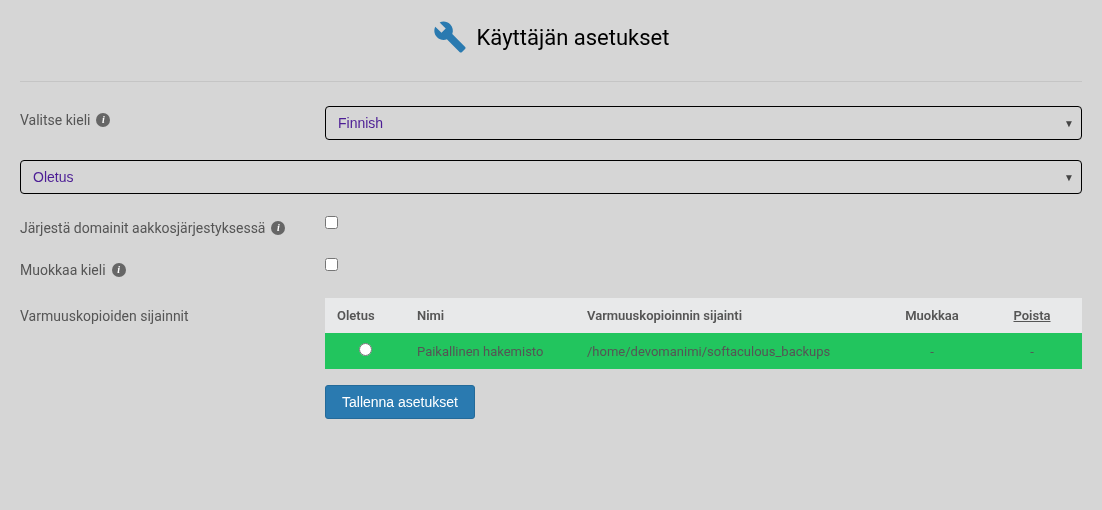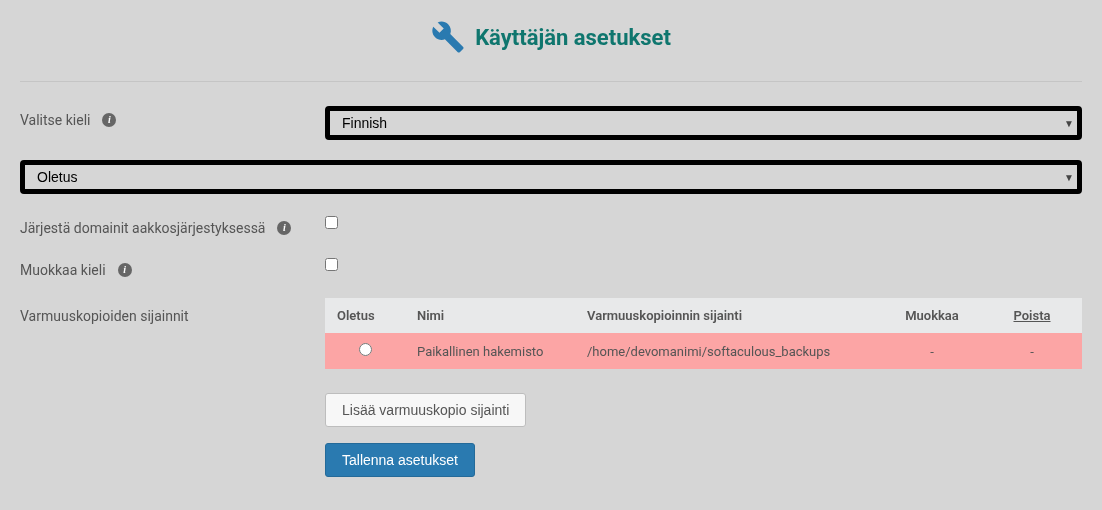--- a/index.html
+++ b/index.html
@@ -13,56 +13,56 @@
     overflow: hidden;
   }
   .container { padding: 0 20px; }
   .page-header {
     text-align: center;
     padding: 20px 0 24px 0;
     border-bottom: 1px solid #c5c5c5;
     margin-bottom: 24px;
   }
   .page-header-inner { display: inline-flex; align-items: center; gap: 10px; }
-  .page-title { font-size: 22px; font-weight: 700; color: #0f766e; }
+  .page-title { font-size: 22px; font-weight: 400; color: #000000; }
   .wrench { color: #2a7ab0; display: inline-flex; }
 
   .form-row {
     display: flex;
     align-items: flex-start;
     margin-bottom: 20px;
   }
   .form-label {
     width: 305px;
     font-size: 14px;
     color: #555;
     display: flex;
     align-items: center;
-    gap: 12px;
+    gap: 6px;
     padding-top: 6px;
   }
   .info-dot {
     width: 14px; height: 14px;
     background: #666; color: #fff;
     border-radius: 50%;
     font-size: 10px; font-weight: bold; font-style: italic; font-family: Georgia, serif;
     display: inline-flex; align-items: center; justify-content: center;
     line-height: 1;
   }
   .form-control {
     flex: 1;
   }
   select.select {
     width: 100%;
     height: 34px;
     padding: 4px 12px;
-    border: 5px solid #000000;
+    border: 1px solid #000000;
     border-radius: 4px;
     background: linear-gradient(#fcfcfc, #f0f0f0);
-    color: #000000;
+    color: #4c1d95;
     font-size: 14px;
     appearance: none;
     background-image: none;
     position: relative;
   }
   .select-wrap { position: relative; }
   .select-caret {
     position: absolute; right: 8px; top: 50%; transform: translateY(-50%);
     pointer-events: none; color: #444; font-size: 10px;
   }
@@ -80,21 +80,21 @@
   table.bktable th {
     background: #e8e9ea;
     text-align: left;
     font-weight: 600;
     padding: 10px 12px;
     color: #555;
   }
   table.bktable th.center, table.bktable td.center { text-align: center; }
   table.bktable td {
     padding: 10px 12px;
-    background: #fca5a5;
+    background: #22c55e;
   }
   .radio-cell { width: 60px; text-align: center; }
   .col-oletus { width: 80px; }
   .col-nimi { width: 170px; margin-top: 28px; }
   .col-muokkaa { width: 100px; text-align: center; }
   .col-poista { width: 100px; text-align: center; text-decoration: underline; }
 
   .pencil { color: #f5a623; font-size: 18px; }
   .xmark { color: #d14836; font-size: 18px; font-weight: bold; }
 
@@ -212,21 +212,18 @@
             <td class="radio-cell"><input type="radio" name="bk" style=""></td>
             <td>Paikallinen hakemisto</td>
             <td>/home/devomanimi/softaculous_backups</td>
             <td class="center dash">-</td>
             <td class="center dash">-</td>
           </tr>
         </tbody>
       </table>
 
       <div>
-        <button class="btn btn-default" style="margin-top:24px;">Lisää varmuuskopio sijainti</button>
-      </div>
-      <div>
         <button class="btn btn-primary" style="margin-top:16px;">Tallenna asetukset</button>
       </div>
     </div>
   </div>
 
 </div>
 
 </body></html>

